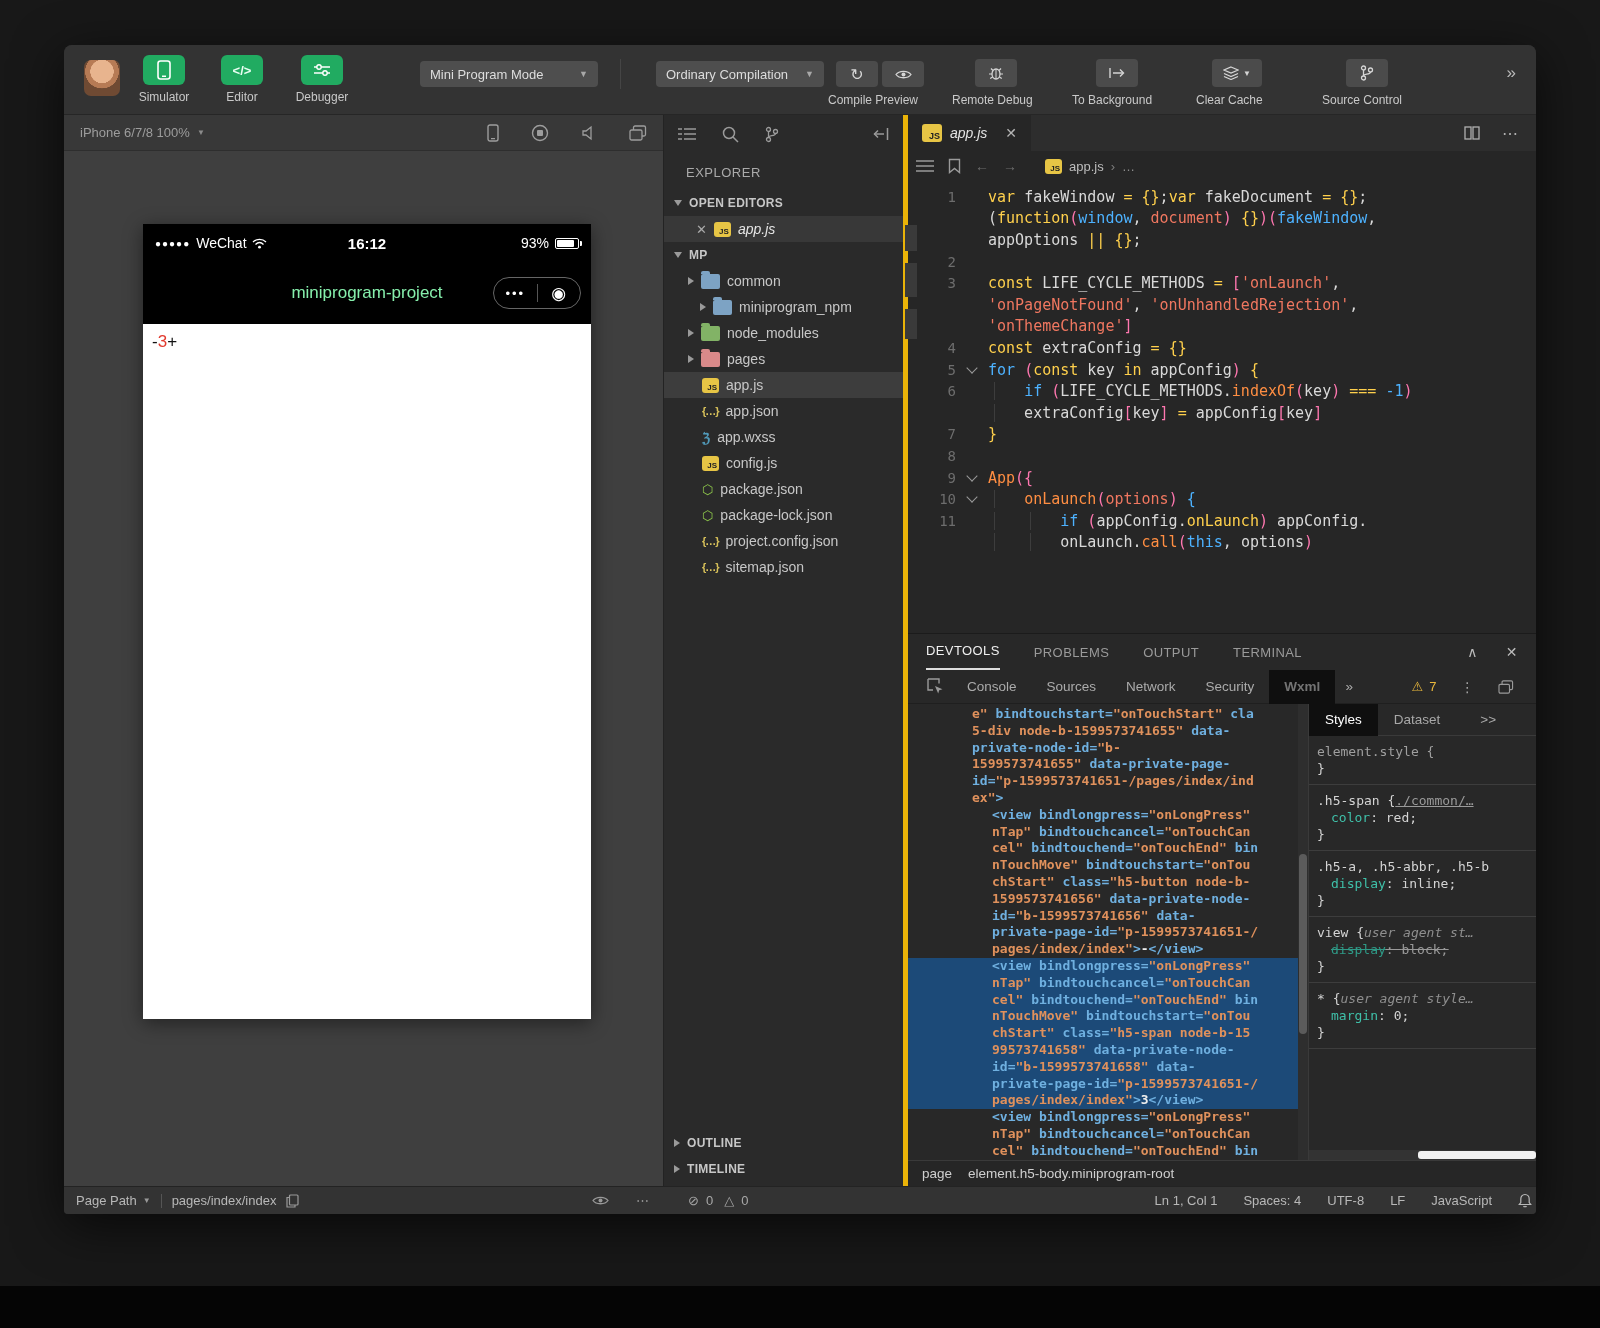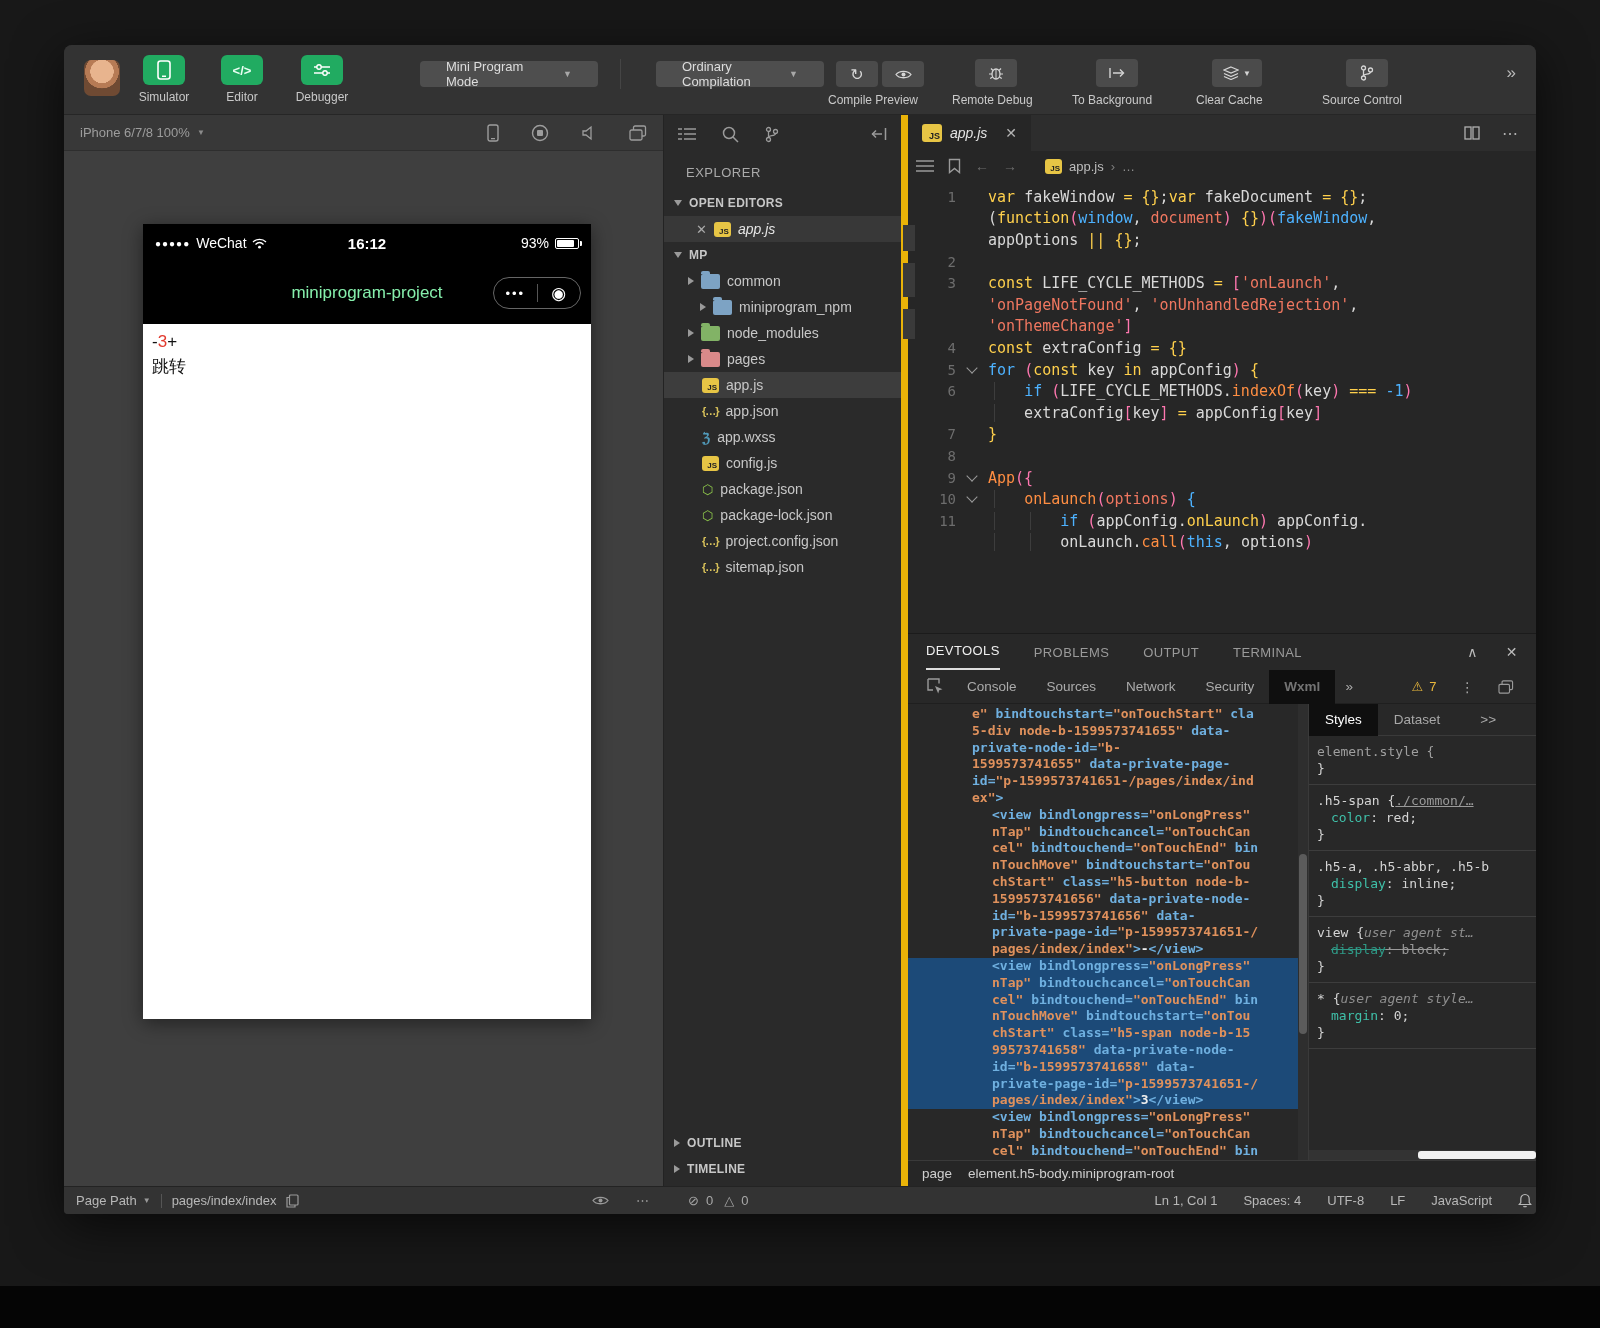--- a/index.html
+++ b/index.html
@@ -14,21 +14,21 @@
   .light { width:12px; height:12px; border-radius:50%; }
   .titlebar .title { position:absolute; left:0; right:0; top:0; line-height:30px; text-align:center; color:#c3c3c3; font-size:13px; }
 
   
   .toolbar { height:70px; background:#333; flex:none; position:relative; border-bottom:1px solid #262626; }
   .avatar { position:absolute; left:20px; top:15px; width:36px; height:36px; border-radius:7px;
     background: radial-gradient(circle at 50% 32%, #e8b48e 0 38%, #b77b55 39% 55%, #6f4a33 56% 100%); }
   .navbtn { position:absolute; top:10px; width:60px; text-align:center; }
   .navbtn .chip { width:42px; height:30px; margin:0 auto; background:#21ab61; border-radius:6px; display:flex; align-items:center; justify-content:center; color:#eafff3; font-size:13px; font-weight:bold; }
   .navbtn .lbl { margin-top:5px; font-size:12px; color:#c9c9c9; }
-  .dd { position:absolute; top:16px; height:26px; background:#4e4e4e; border-radius:4px; color:#ddd; font-size:13px; display:flex; align-items:center; padding:0 26px; gap:8px; }
+  .dd { position:absolute; top:16px; height:26px; background:#4e4e4e; border-radius:4px; color:#ddd; font-size:13px; display:flex; align-items:center; padding:0 10px; gap:8px; }
   .dd .caret { color:#a8a8a8; font-size:9px; }
   .tool-sep { position:absolute; top:14px; width:1px; height:30px; background:#454545; }
   .icon-btn { position:absolute; top:14px; width:42px; height:28px; background:#4b4b4b; border-radius:4px; display:flex; align-items:center; justify-content:center; color:#d5d5d5; }
   .icon-lbl { position:absolute; top:48px; font-size:12px; color:#c9c9c9; white-space:nowrap; }
   .more-btn { position:absolute; right:20px; top:18px; color:#bbb; font-size:17px; }
 
   
   .main { flex:1; display:flex; min-height:0; }
 
   
@@ -48,21 +48,21 @@
   .p-nav { height:62px; background:#000; position:relative; display:flex; align-items:center; justify-content:center; }
   .p-nav .ptitle { color:#86efac; font-size:17px; }
   .capsule { position:absolute; right:10px; top:15px; width:88px; height:32px; border:1px solid #666; border-radius:16px; display:flex; align-items:center; justify-content:center; gap:0; }
   .capsule .c-dots { color:#fff; font-size:13px; letter-spacing:2px; width:43px; text-align:center; }
   .capsule .c-div { width:1px; height:18px; background:#555; }
   .capsule .c-target { color:#fff; font-size:17px; width:43px; text-align:center; line-height:1; }
   .p-content { padding:6px 9px; color:#111; font-size:17px; line-height:1.45; }
   .p-content .red { color:#e23a2e; }
 
   
-  .explorer { width:244px; flex:none; background:#2a2a2a; display:flex; flex-direction:column; border-right:7px solid #eab308; position:relative; font-size:14px; color:#c7c7c7; }
+  .explorer { width:244px; flex:none; background:#2a2a2a; display:flex; flex-direction:column; border-right:5px solid #eab308; position:relative; font-size:14px; color:#c7c7c7; }
   .exp-icons { height:38px; display:flex; align-items:center; gap:26px; padding:0 14px; color:#9a9a9a; flex:none; }
   .exp-icons .right { margin-left:auto; }
   .exp-title { padding:12px 0 10px 22px; font-size:13px; color:#aaa; letter-spacing:.5px; }
   .sect { height:26px; display:flex; align-items:center; gap:7px; padding-left:10px; font-size:12px; font-weight:bold; color:#c7c7c7; letter-spacing:.3px; }
   .row { height:26px; display:flex; align-items:center; gap:7px; }
   .row.sel { background:#3d3d3d; }
   .row .nm { white-space:nowrap; }
   .tri-d { width:0; height:0; border-left:4.5px solid transparent; border-right:4.5px solid transparent; border-top:6px solid #9a9a9a; }
   .tri-r { width:0; height:0; border-top:4.5px solid transparent; border-bottom:4.5px solid transparent; border-left:6px solid #9a9a9a; }
   .folder { width:19px; height:15px; border-radius:2px; position:relative; }
@@ -323,21 +323,20 @@
           <div class="p-nav">
             <span class="ptitle">miniprogram-project</span>
             <span class="capsule">
               <span class="c-dots">•••</span>
               <span class="c-div"></span>
               <span class="c-target">◉</span>
             </span>
           </div>
           <div class="p-content">
             <div><span>-</span><span class="red">3</span><span>+</span></div>
-            <div>跳转</div>
           </div>
         </div>
       </div>
     </div>
 
     <div class="explorer">
       <div class="exp-icons">
         <span>
             <svg width="18" height="14" viewBox="0 0 18 14">
               <line x1="0" y1="2" x2="4" y2="2" stroke="#9a9a9a" stroke-width="1.6"></line>

